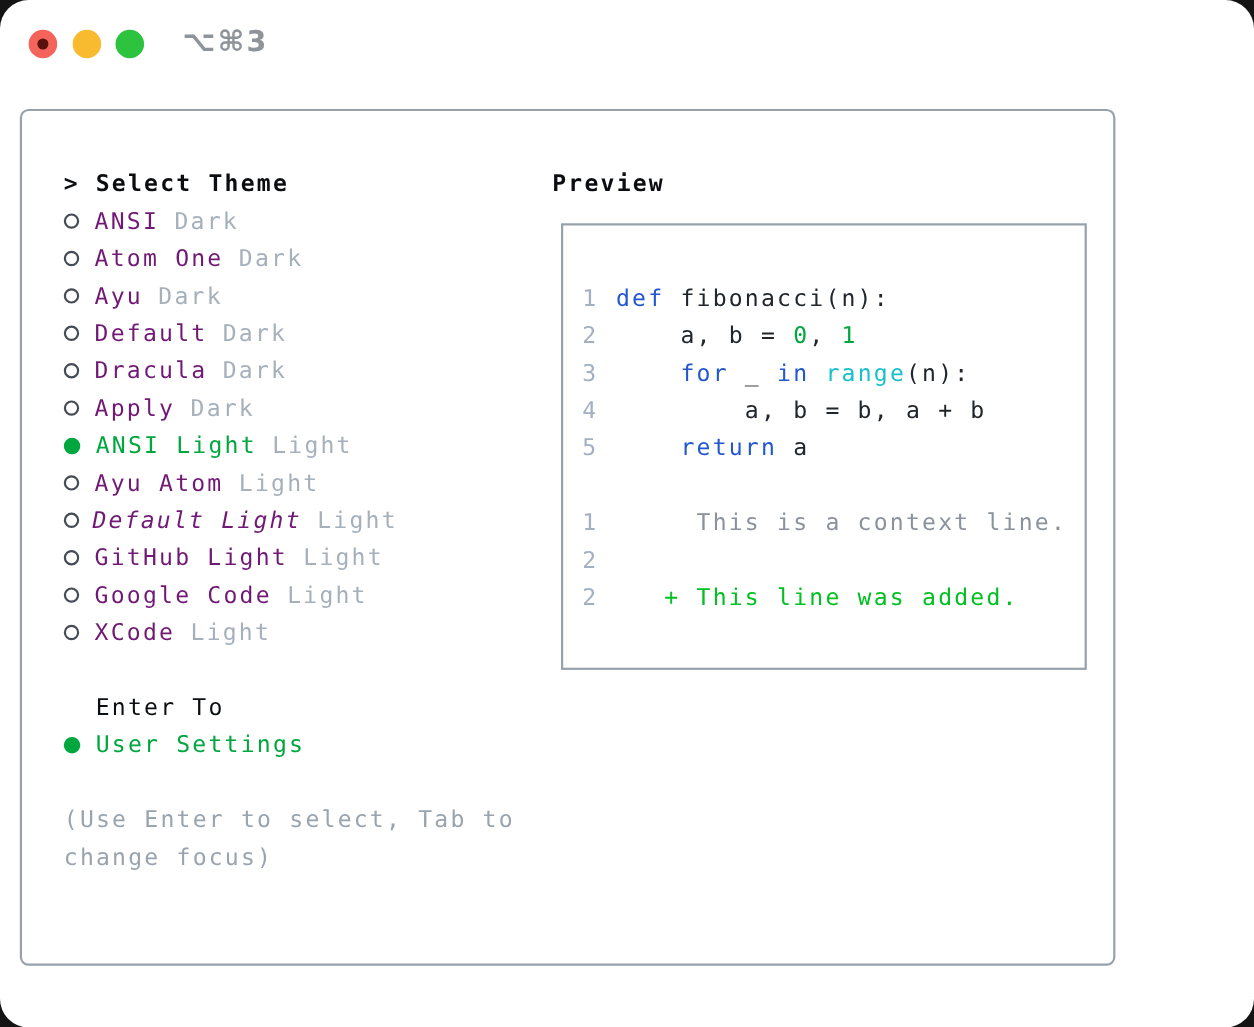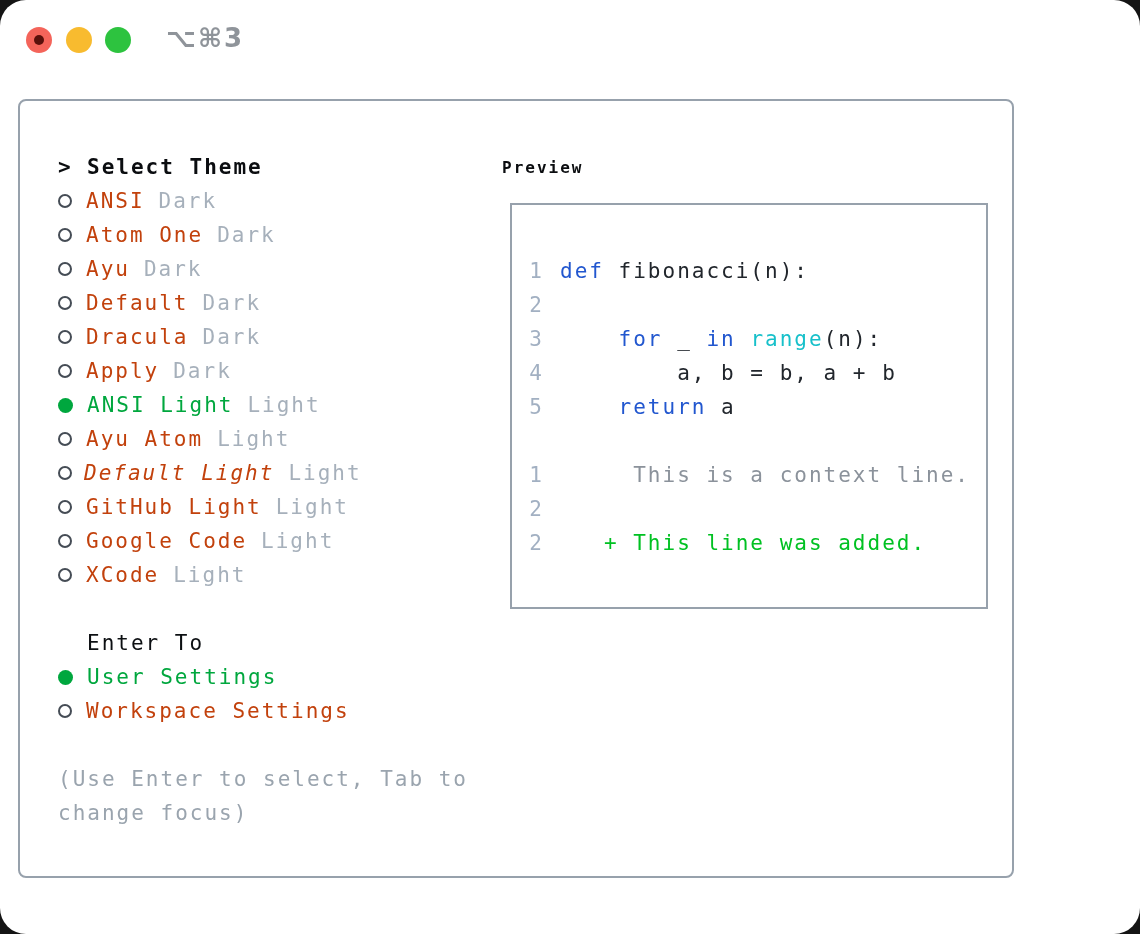--- a/index.html
+++ b/index.html
@@ -25,30 +25,30 @@
   .row{height:34px;display:flex;align-items:center;font-size:21px;
        letter-spacing:2px;color:#21262c;white-space:pre;}
   .left-col{position:absolute;left:38px;top:49px;right:20px;}
 
   .marker{display:inline-block;width:15px;margin-right:14px;flex:0 0 15px;
           font-weight:bold;color:#0b0d10;}
   .radio{box-sizing:border-box;width:14px;height:14px;border-radius:50%;
          border:2px solid #454c55;background:transparent;}
   .radio.sel{border:none;background:#00a73e;width:15px;height:15px;}
   .title-txt{font-weight:bold;color:#0b0d10;}
-  .theme-name{color:#c2410c;}
+  .theme-name{color:#701a75;}
   .theme-name.sel{color:#00a73e;}
   .variant{color:#a6b0bb;margin-left:14px;}
   .apply-title{color:#0c0f12;}
   .hint{color:#9aa4ae;}
   .blank-row{height:34px;}
 
   
   .preview-title{position:absolute;left:482px;top:49px;height:34px;display:flex;
-                 align-items:center;font-size:16px;letter-spacing:2px;
+                 align-items:center;font-size:21px;letter-spacing:2px;
                  font-weight:bold;color:#0b0d10;}
   .preview-box{position:absolute;left:490px;top:102px;width:478px;height:406px;
                border:2px solid #97a1ac;box-sizing:border-box;background:#fff;
                padding-top:49px;}
   .pline{height:34px;display:flex;align-items:center;font-size:21px;
          letter-spacing:2px;white-space:pre;}
   .ln{display:inline-block;width:32px;flex:0 0 32px;text-align:right;
       color:#a2b0c2;margin-right:16px;}
   .ptext{white-space:pre;}
   .tk-keyword{color:#2257cf;}
@@ -92,31 +92,30 @@
           <div class="row"><span class="radio"></span><span class="theme-name" style="margin-left: 14px;">Google Code</span><span class="variant">Light</span></div>
           <div class="row"><span class="radio"></span><span class="theme-name" style="margin-left: 14px;">XCode</span><span class="variant">Light</span></div>
         </div>
       <div class="blank-row"></div>
       <div class="row">
         <span class="marker"></span>
         <span class="apply-title">Enter To</span>
       </div>
       <div id="apply-list">
           <div class="row"><span class="radio sel"></span><span class="theme-name sel" style="margin-left: 14px;">User Settings</span></div>
-          <div class="row"><span class="radio"></span><span class="theme-name" style="margin-left: 14px;">Workspace Settings</span></div>
         </div>
       <div class="blank-row"></div>
       <div class="row hint">(Use Enter to select, Tab to</div>
       <div class="row hint">change focus)</div>
     </div>
 
     <div class="preview-title">Preview</div>
     <div class="preview-box" id="preview-box">
         <div class="pline"><span class="ln">1</span><span class="ptext"><span class="tk-keyword">def</span><span class="tk-plain"> fibonacci(n):</span></span></div>
-        <div class="pline"><span class="ln">2</span></div>
+        <div class="pline"><span class="ln">2</span><span class="ptext"><span class="tk-plain">    a, b = </span><span class="tk-number">0</span><span class="tk-plain">, </span><span class="tk-number">1</span></span></div>
         <div class="pline"><span class="ln">3</span><span class="ptext"><span class="tk-plain">    </span><span class="tk-keyword">for</span><span class="tk-plain"> _ </span><span class="tk-keyword">in</span><span class="tk-plain"> </span><span class="tk-builtin">range</span><span class="tk-plain">(n):</span></span></div>
         <div class="pline"><span class="ln">4</span><span class="ptext"><span class="tk-plain">        a, b = b, a + b</span></span></div>
         <div class="pline"><span class="ln">5</span><span class="ptext"><span class="tk-plain">    </span><span class="tk-keyword">return</span><span class="tk-plain"> a</span></span></div>
         <div class="pline"><span class="ln"></span><span class="ptext"></span></div>
         <div class="pline"><span class="ln">1</span><span class="ptext"><span class="tk-context">     This is a context line.</span></span></div>
         <div class="pline"><span class="ln">2</span></div>
         <div class="pline"><span class="ln">2</span><span class="ptext"><span class="tk-added">   + This line was added.</span></span></div>
       </div>
 
   </div>

